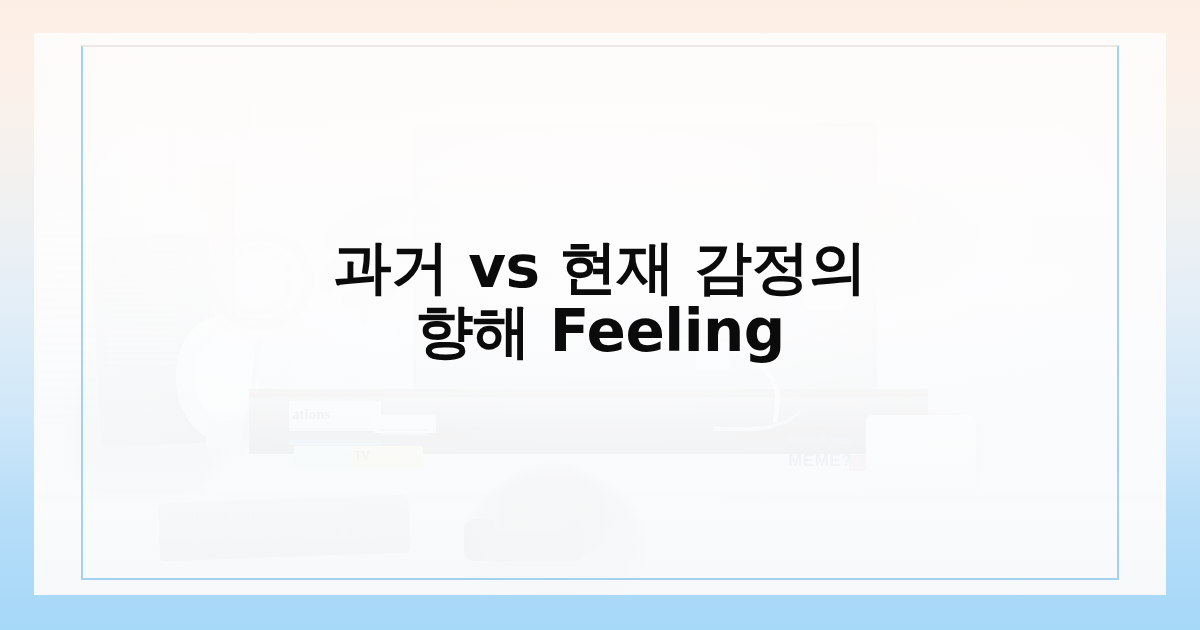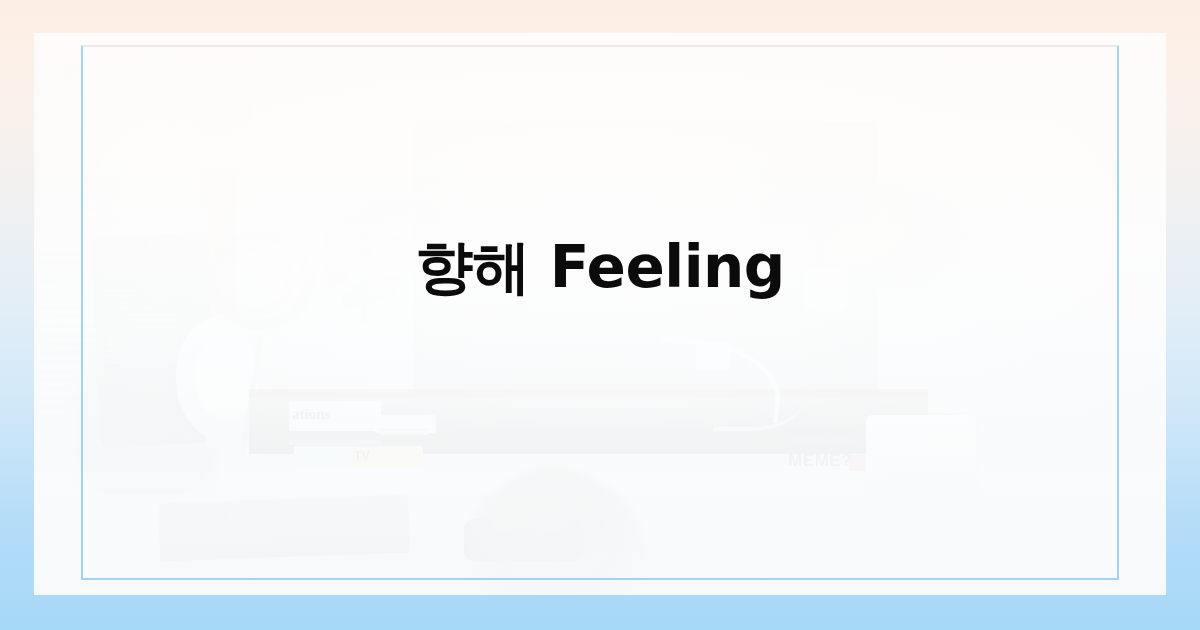--- a/index.html
+++ b/index.html
@@ -290,16 +290,17 @@
       <div class="el" id="person-hair"></div>
 
       <div id="photo-veil"></div>
       <div id="photo-tint"></div>
     </div>
   </div>
 
   <div id="inner-rule"></div>
 
   <h1 id="headline">
+    <span>과거 vs 현재 감정의</span>
     <span>향해 Feeling</span>
   </h1>
 
 </div>
 
 </body></html>

